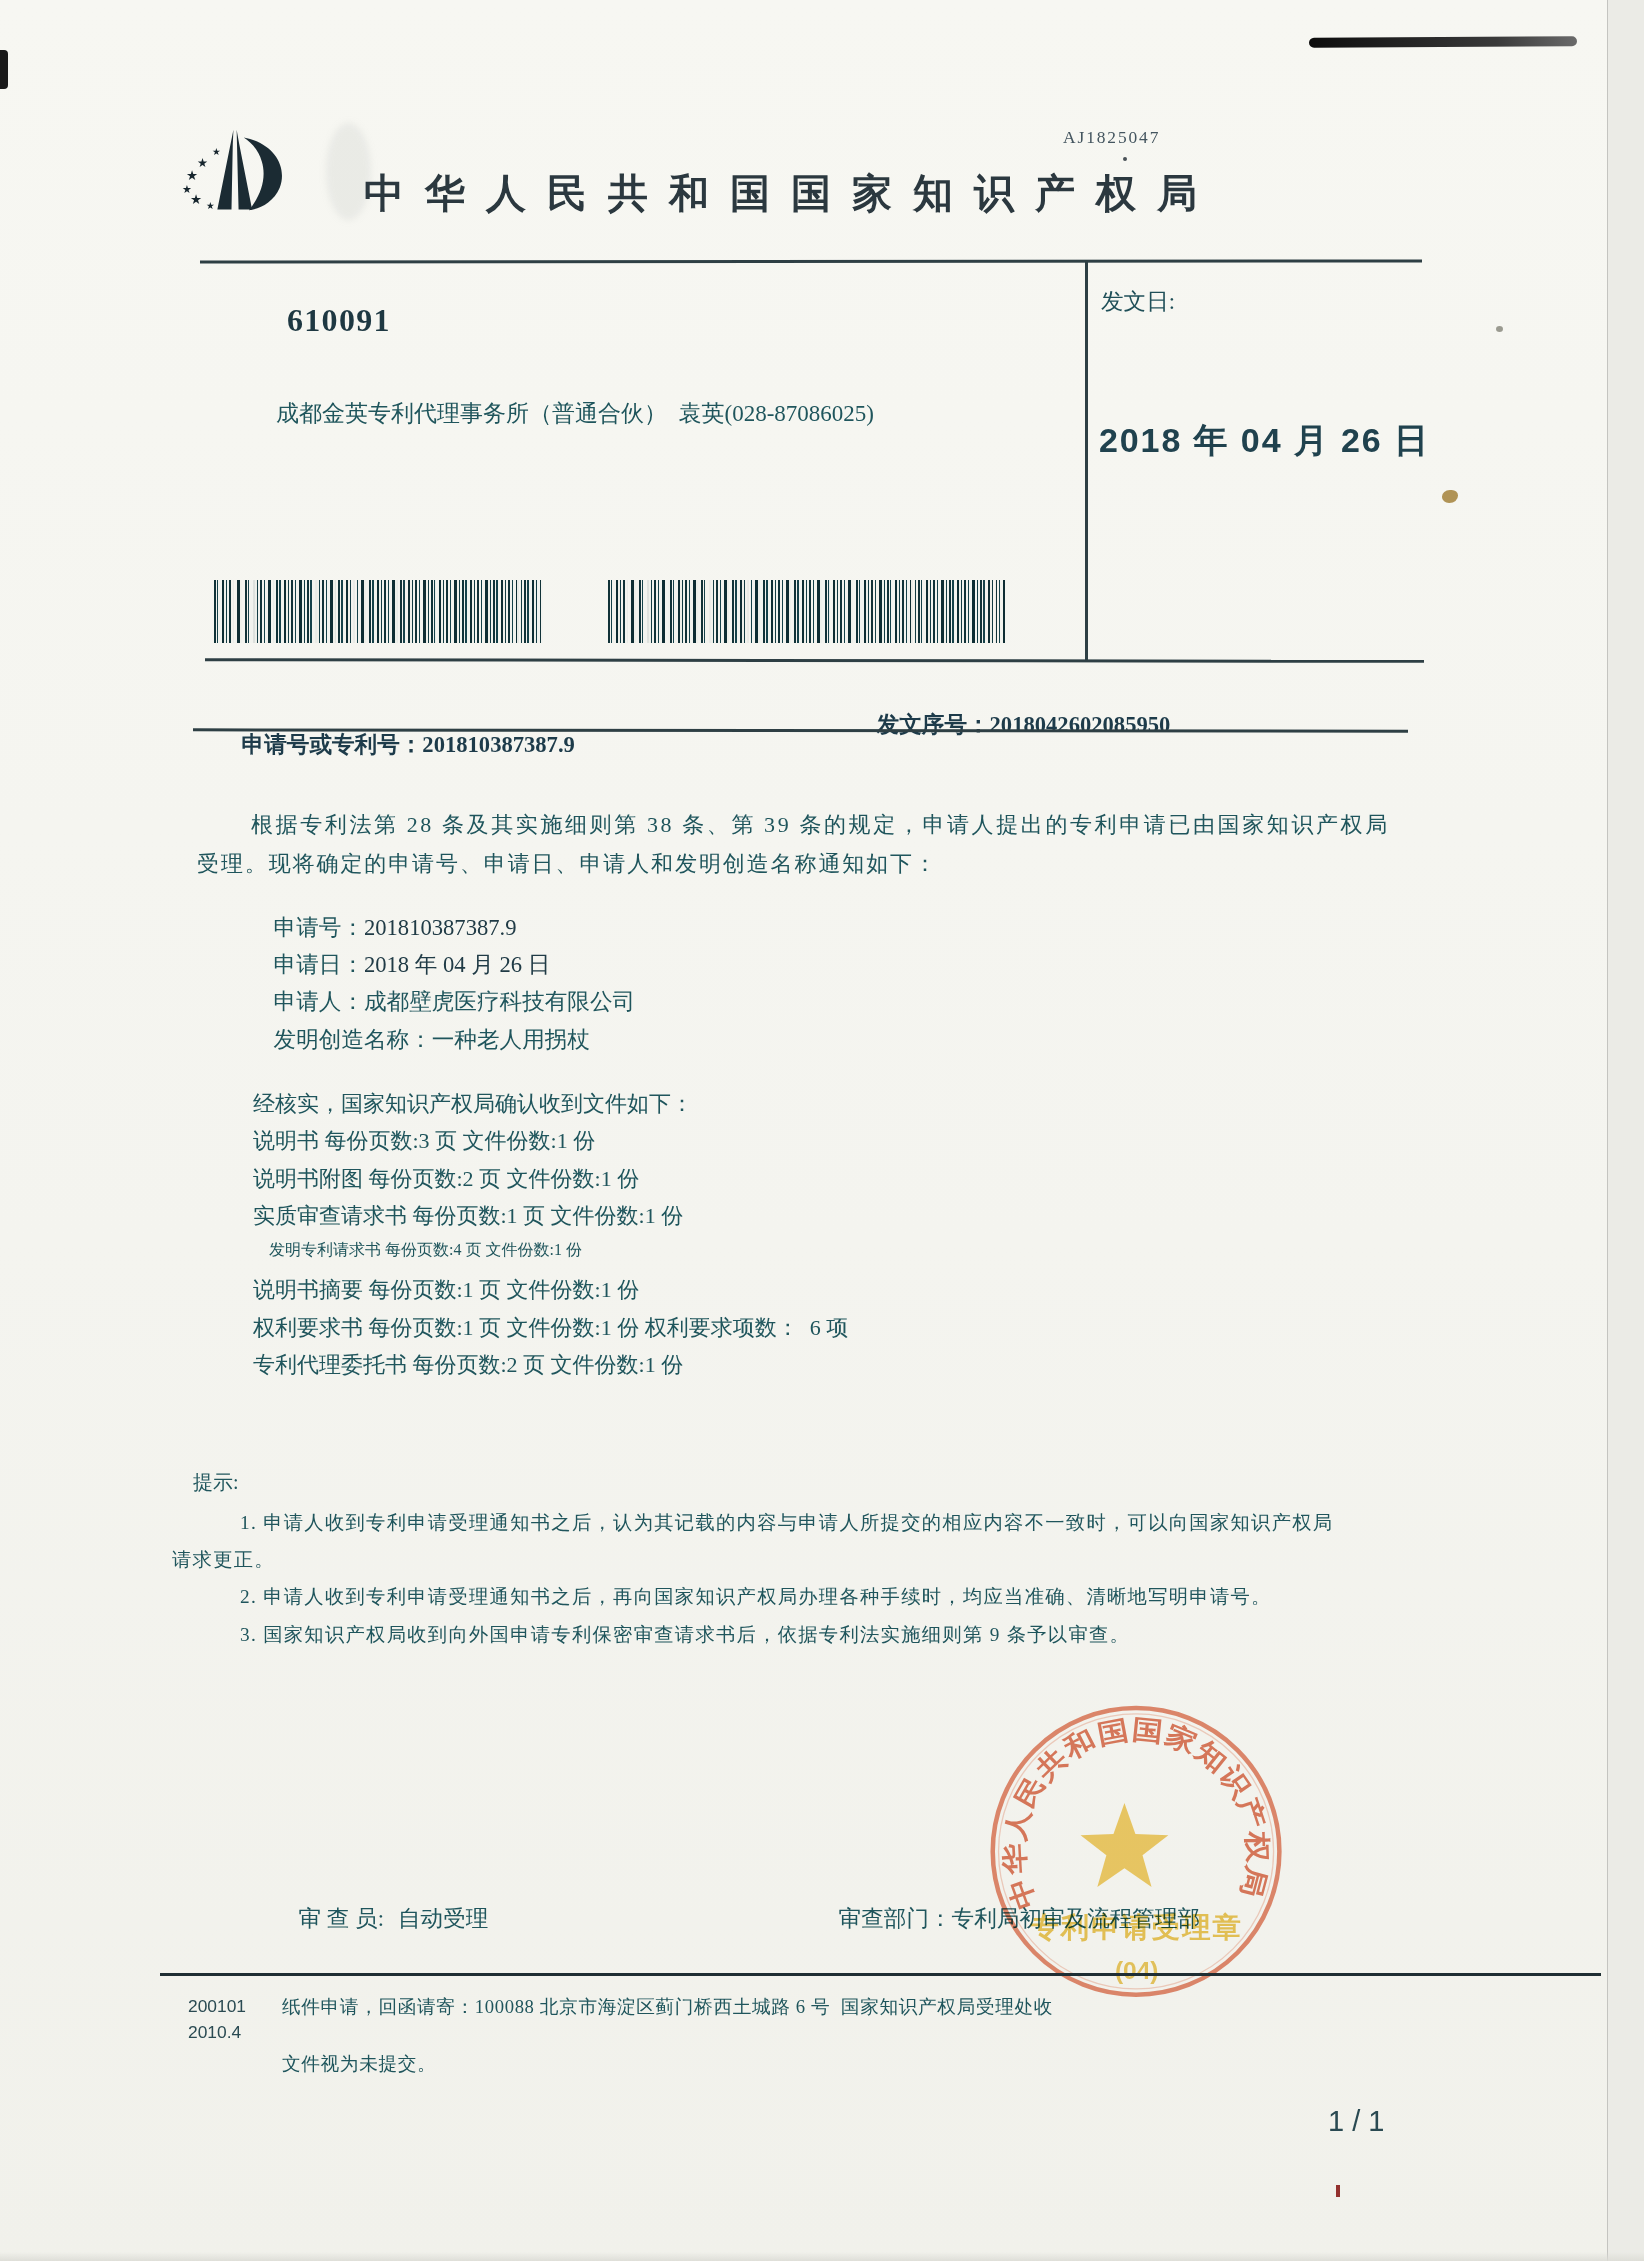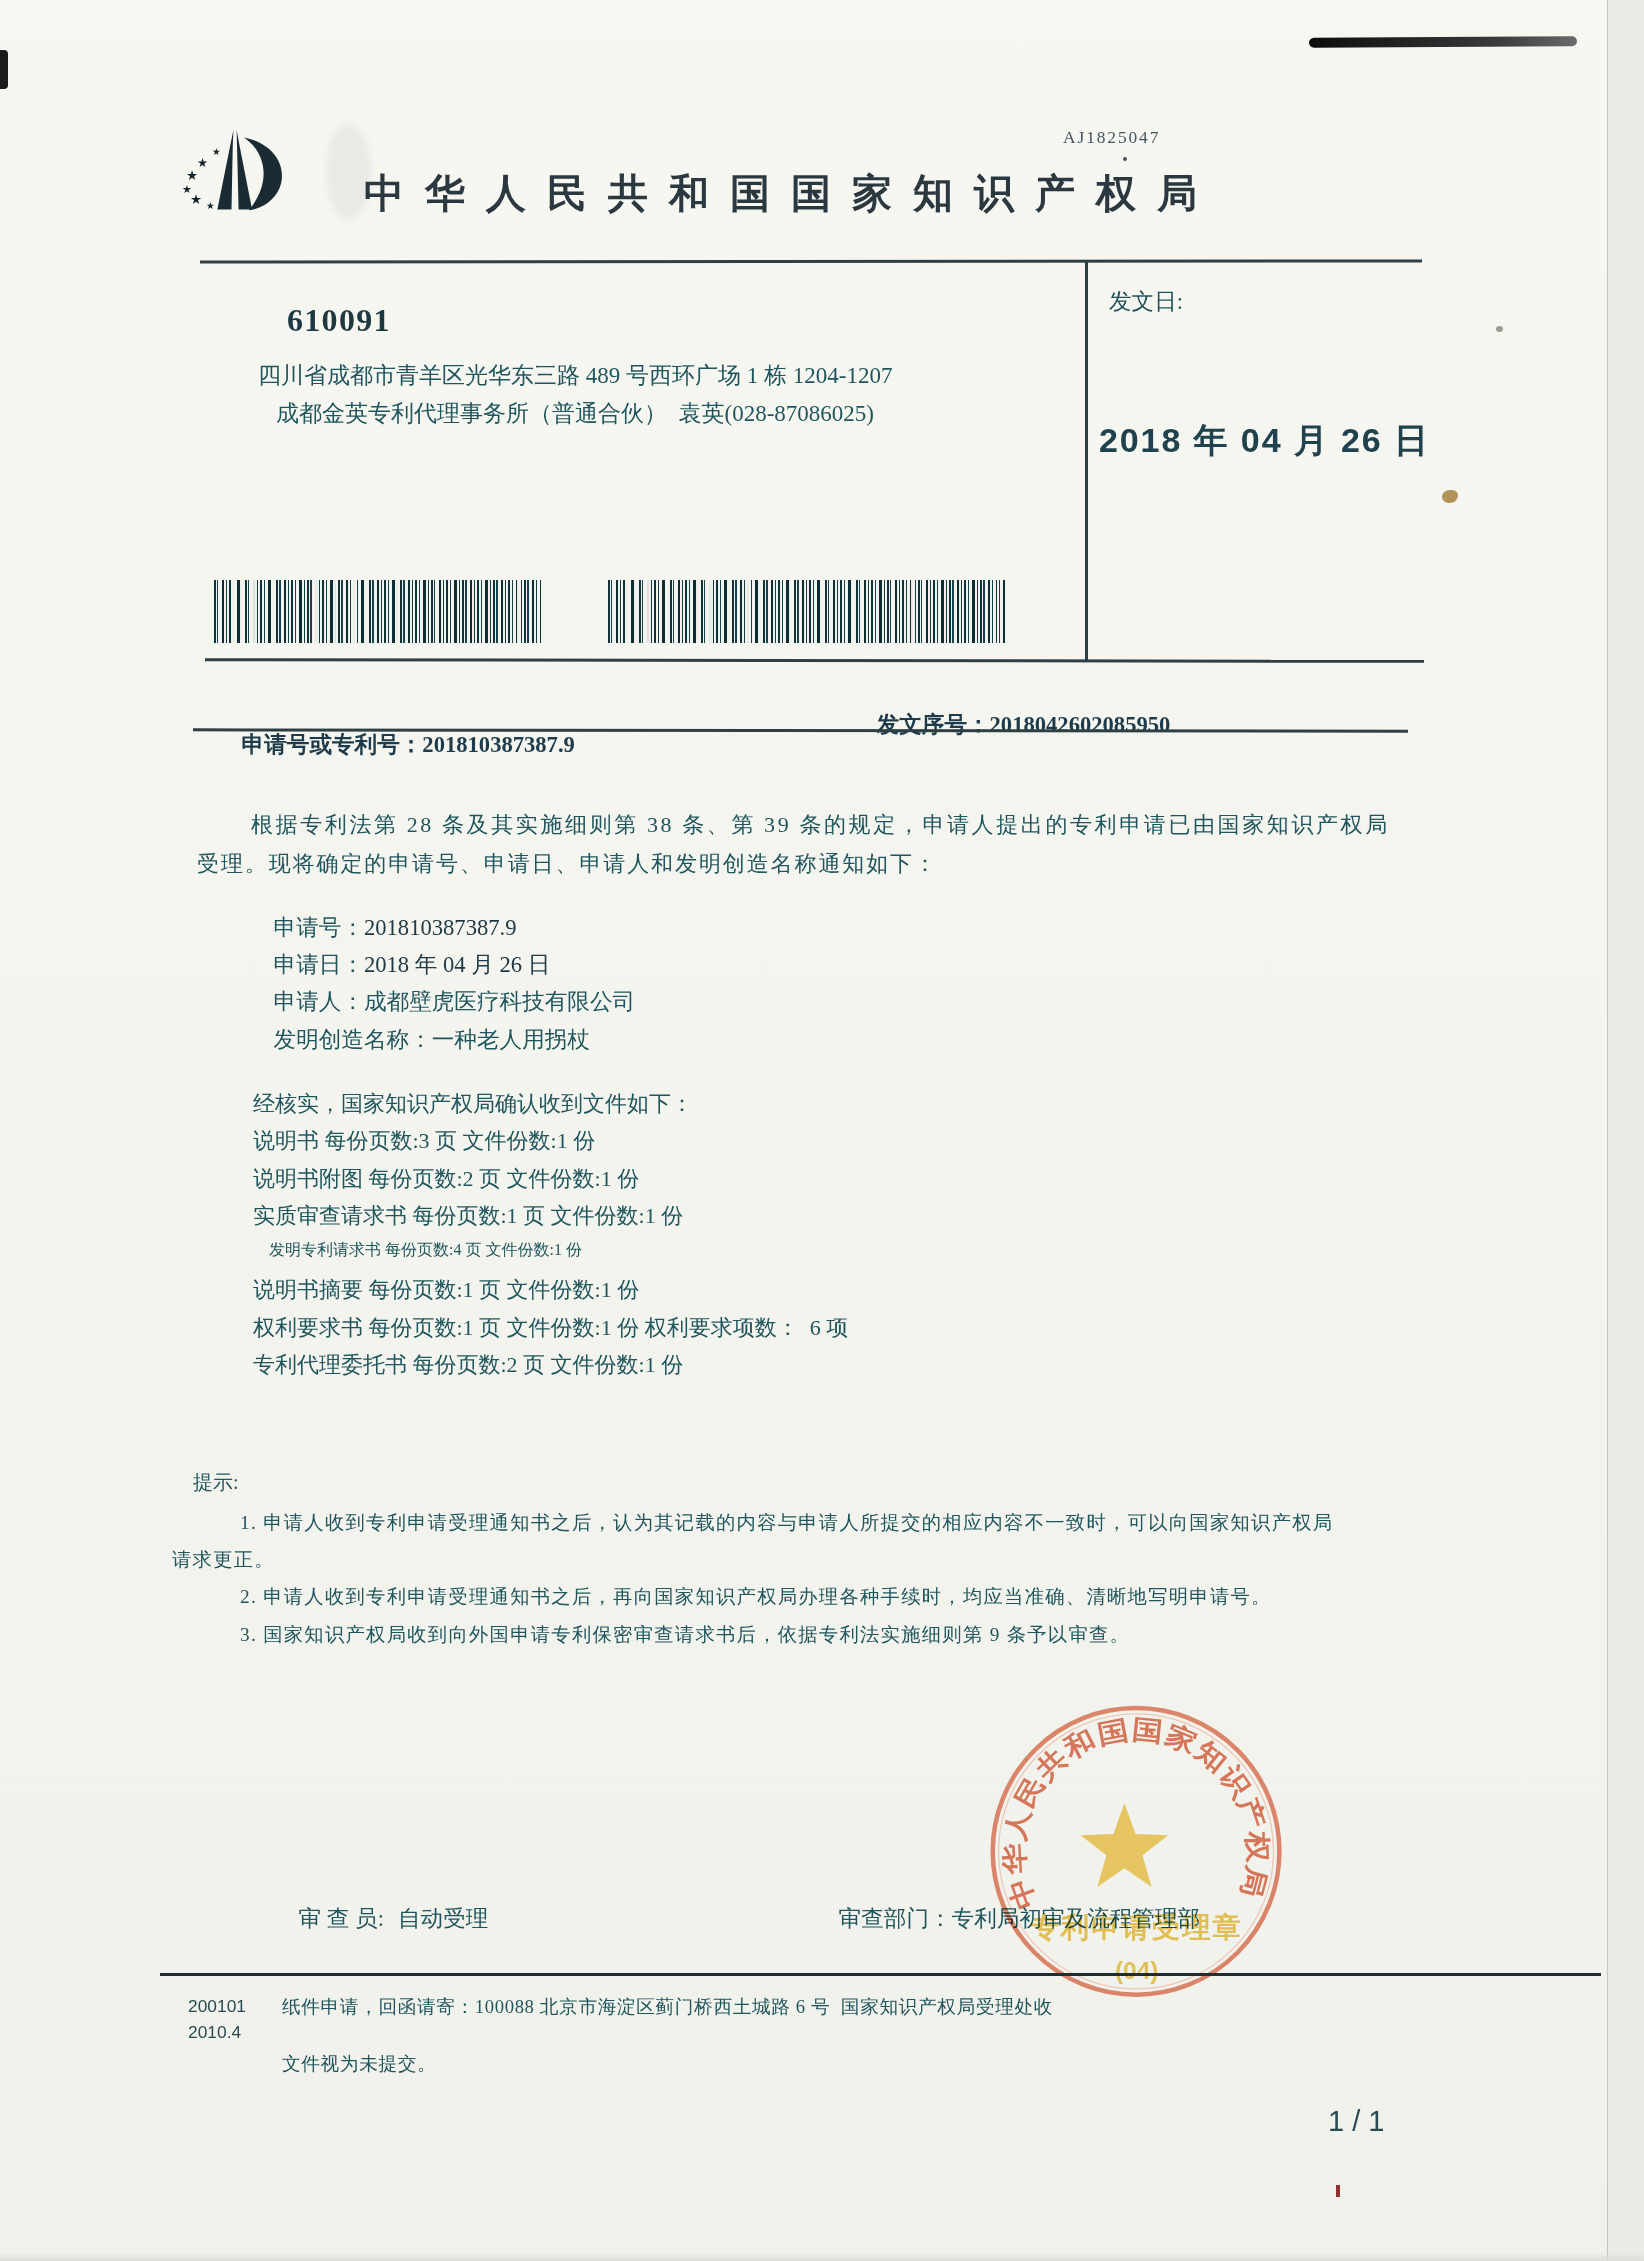--- a/index.html
+++ b/index.html
@@ -55,24 +55,23 @@
 
   <div class="t serif" style="left:1063px;top:127px;font-size:17.4px;letter-spacing:1.9px;color:#44555f;">AJ1825047</div>
   <div class="t sans bold" style="left:364px;top:170px;font-size:40px;letter-spacing:21px;color:#2b383f;">中华人民共和国国家知识产权局</div>
 
   <div class="rule" style="left:200px;top:260px;width:1222px;height:3.2px;transform:rotate(-0.05deg);"></div>
 
   <div class="rule" style="left:1085px;top:262px;width:2.6px;height:398px;"></div>
   <div class="rule" style="left:205px;top:659px;width:1219px;height:2.6px;transform:rotate(0.08deg);"></div>
 
   <div class="t serif bold" style="left:251px;top:302px;font-size:32px;letter-spacing:1.3px;color:#1e3842;margin-left:36px;">610091</div>
-  <div class="t serif" style="left:258px;top:363px;font-size:23px;color:#1f555c;">四川省成都市青羊区光华东三路 489 号西环广场 1 栋 1204-1207</div>
   <div class="t serif" style="left:276px;top:401px;font-size:23px;color:#1f555c;">成都金英专利代理事务所（普通合伙）  袁英(028-87086025)</div>
 
-  <div class="t serif" style="left:1101px;top:289px;font-size:22.6px;color:#1f4f58;margin-left:8px;">发文日:</div>
+  <div class="t serif" style="left:1101px;top:289px;font-size:22.6px;color:#1f4f58;">发文日:</div>
   <div class="t sans bold" style="left:1099px;top:421px;font-size:34px;letter-spacing:1.9px;color:#20424e;">2018 年 04 月 26 日</div>
 
   <div class="barcode" style="left:214px;top:580px;width:329px;"></div>
   <div class="barcode" style="left:608px;top:580px;width:397px;"></div>
 
   <div class="t serif bold" style="left:219px;top:706px;font-size:22.6px;color:#1d3b4a;">
     <span>申请号或专利号：</span><span>201810387387.9</span>
   </div>
   <div class="t serif bold" style="left:854px;top:686px;font-size:22.6px;color:#1d3b4a;">
     <span>发文序号：</span><span>2018042602085950</span>

